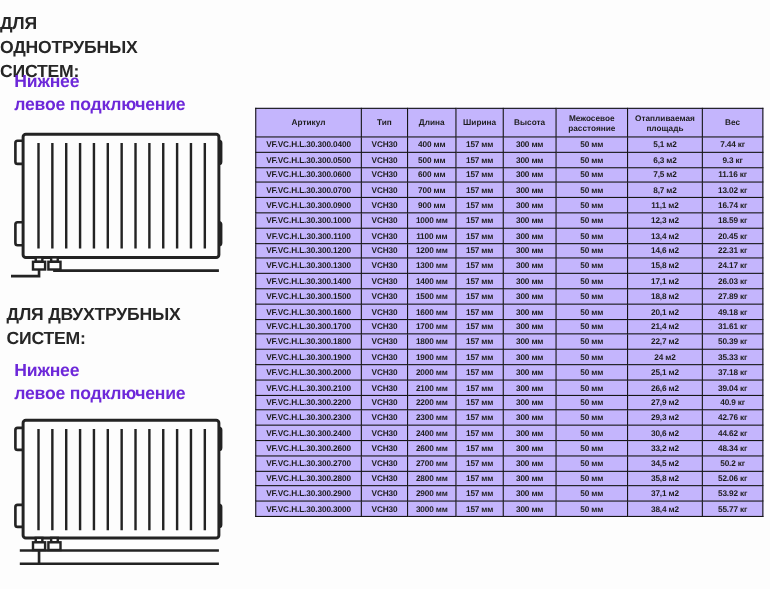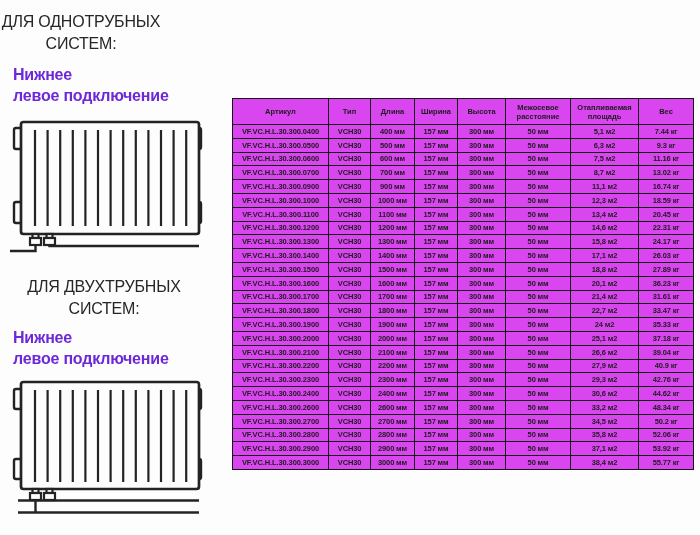--- a/index.html
+++ b/index.html
@@ -6,34 +6,34 @@
   body{
     width:700px;height:535px;position:relative;overflow:hidden;
     background:#fdfdfd;
     font-family:"Liberation Sans","DejaVu Sans",sans-serif;
     color:#222;
   }
   .abs{position:absolute;}
 
   
   .big-heading{
-    font-size:16px;font-weight:400;line-height:22px;
-    text-align:center;color:#262626;letter-spacing:-0.2px;
+    font-size:16px;font-weight:700;line-height:22px;
+    color:#262626;letter-spacing:-0.2px;
   }
   .sub-heading{
     font-size:16px;font-weight:700;line-height:21px;
     text-align:left;color:#6d28d9;letter-spacing:-0.2px;
   }
   svg{display:block;}
 
   
   .spec-table-wrap{left:232px;top:98px;}
   table{
     border-collapse:collapse;table-layout:fixed;width:461px;
-    background:#d946ef;
+    background:#c4b5fd;
   }
   th,td{
     border:1.5px solid #161616;
     text-align:center;vertical-align:middle;
     font-weight:700;color:#1c1c1c;
     padding:0 1px;overflow:hidden;
   }
   th{font-size:7.5px;line-height:9px;height:25px;}
   td{font-size:7.5px;letter-spacing:-0.15px;height:12.8px;white-space:nowrap;}
   td:first-child{letter-spacing:-0.1px;}
@@ -274,41 +274,41 @@
           <td>27.89 кг</td>
         </tr>
         <tr>
           <td>VF.VC.H.L.30.300.1600</td>
           <td>VCH30</td>
           <td>1600 мм</td>
           <td>157 мм</td>
           <td>300 мм</td>
           <td>50 мм</td>
           <td>20,1 м2</td>
-          <td>36.23 кг</td>
+          <td>49.18 кг</td>
         </tr>
         <tr>
           <td>VF.VC.H.L.30.300.1700</td>
           <td>VCH30</td>
           <td>1700 мм</td>
           <td>157 мм</td>
           <td>300 мм</td>
           <td>50 мм</td>
           <td>21,4 м2</td>
           <td>31.61 кг</td>
         </tr>
         <tr>
           <td>VF.VC.H.L.30.300.1800</td>
           <td>VCH30</td>
           <td>1800 мм</td>
           <td>157 мм</td>
           <td>300 мм</td>
           <td>50 мм</td>
           <td>22,7 м2</td>
-          <td>33.47 кг</td>
+          <td>50.39 кг</td>
         </tr>
         <tr>
           <td>VF.VC.H.L.30.300.1900</td>
           <td>VCH30</td>
           <td>1900 мм</td>
           <td>157 мм</td>
           <td>300 мм</td>
           <td>50 мм</td>
           <td>24 м2</td>
           <td>35.33 кг</td>

